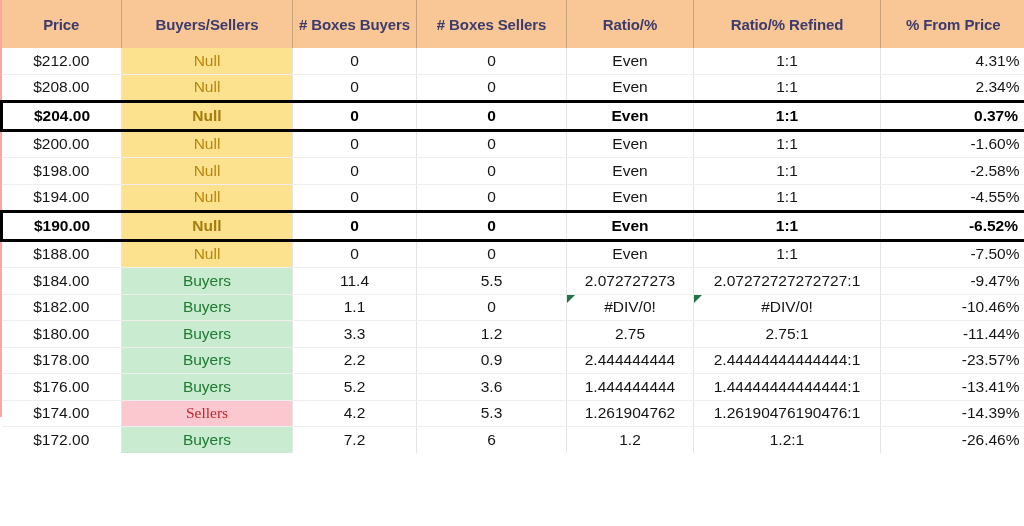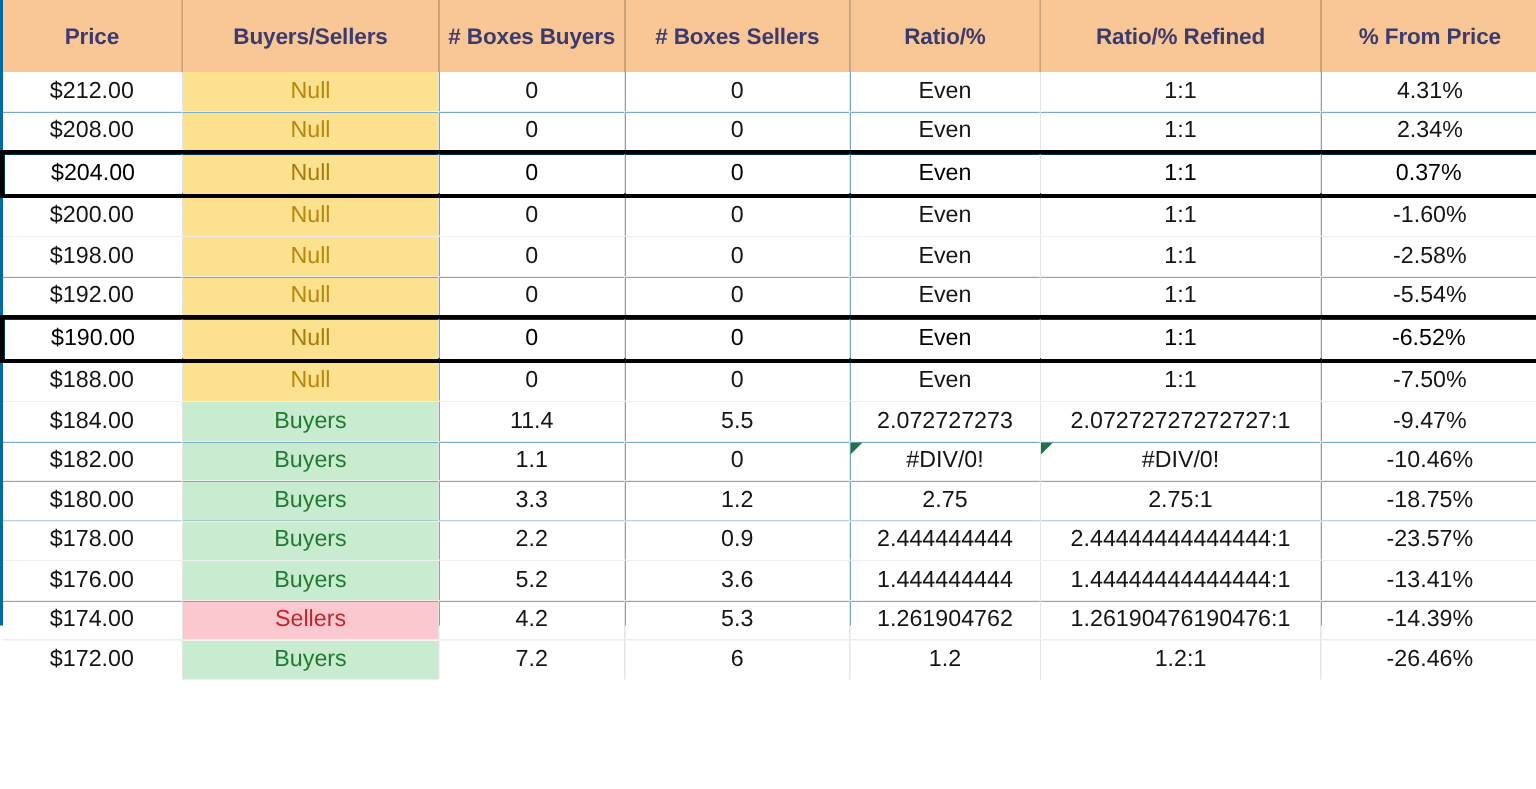--- a/index.html
+++ b/index.html
@@ -11,21 +11,21 @@
     width: 1024px;
     height: 526px;
     overflow: hidden;
     font-family: "Liberation Sans", sans-serif;
   }
 
   #sheet {
     width: 1024px;
     height: 417px;
     position: relative;
-    background: #0369a1;
+    background: #fca5a5;
   }
 
   table.grid {
     border-collapse: collapse;
     table-layout: fixed;
     width: 1024px;
   }
 
   
   col.c-price    { width: 120px; }
@@ -60,29 +60,29 @@
     vertical-align: middle;
     color: #151515;
     border-bottom: 1px solid #eeeeee;
     border-right: 1px solid #e4e4e4;
     background: #ffffff;
     padding: 0 6px;
     white-space: nowrap;
     overflow: hidden;
     position: relative;
   }
-  tbody td:last-child { border-right: none; }
+  tbody td:last-child { border-right: none; text-align: right; }
 
   
   td.fill-null   { background: #fce28e; color: #b8860b; margin-left: 48px; }
   td.fill-buyers { background: #c9ebd0; color: #1f7a32; }
-  td.fill-sell   { background: #fbc8d0; color: #c0272d; }
-
-  
-  tr.hi td { font-weight: normal; color: #000000; }
+  td.fill-sell   { background: #fbc8d0; color: #c0272d; font-family: Liberation Serif, serif; }
+
+  
+  tr.hi td { font-weight: bold; color: #000000; }
   tr.hi td.fill-null { color: #a57b0b; }
 
   
   tr.hi td            { border-top: 3px solid #000000;
                         border-bottom: 3px solid #000000; }
   tr.hi td:first-child{ border-left: 3px solid #000000; }
   tr.hi td:last-child { border-right: 3px solid #000000; }
 
   
   .cmt-tri {
@@ -163,27 +163,27 @@
         <tr>
           <td><span>$198.00</span></td>
           <td class="fill-null"><span>Null</span></td>
           <td><span>0</span></td>
           <td><span>0</span></td>
           <td><span>Even</span></td>
           <td><span>1:1</span></td>
           <td><span>-2.58%</span></td>
         </tr>
         <tr>
-          <td><span>$192.00</span></td>
-          <td class="fill-null"><span>Null</span></td>
-          <td><span>0</span></td>
-          <td><span>0</span></td>
-          <td><span>Even</span></td>
-          <td><span>1:1</span></td>
-          <td><span>-5.54%</span></td>
+          <td><span>$194.00</span></td>
+          <td class="fill-null"><span>Null</span></td>
+          <td><span>0</span></td>
+          <td><span>0</span></td>
+          <td><span>Even</span></td>
+          <td><span>1:1</span></td>
+          <td><span>-4.55%</span></td>
         </tr>
         <tr class="hi">
           <td><span>$190.00</span></td>
           <td class="fill-null"><span>Null</span></td>
           <td><span>0</span></td>
           <td><span>0</span></td>
           <td><span>Even</span></td>
           <td><span>1:1</span></td>
           <td><span>-6.52%</span></td>
         </tr>
@@ -214,21 +214,21 @@
           <td><span class="cmt-tri"></span><span>#DIV/0!</span></td>
           <td><span>-10.46%</span></td>
         </tr>
         <tr>
           <td><span>$180.00</span></td>
           <td class="fill-buyers"><span>Buyers</span></td>
           <td><span>3.3</span></td>
           <td><span>1.2</span></td>
           <td><span>2.75</span></td>
           <td><span>2.75:1</span></td>
-          <td><span>-18.75%</span></td>
+          <td><span>-11.44%</span></td>
         </tr>
         <tr>
           <td><span>$178.00</span></td>
           <td class="fill-buyers"><span>Buyers</span></td>
           <td><span>2.2</span></td>
           <td><span>0.9</span></td>
           <td><span>2.444444444</span></td>
           <td><span>2.44444444444444:1</span></td>
           <td><span>-23.57%</span></td>
         </tr>

